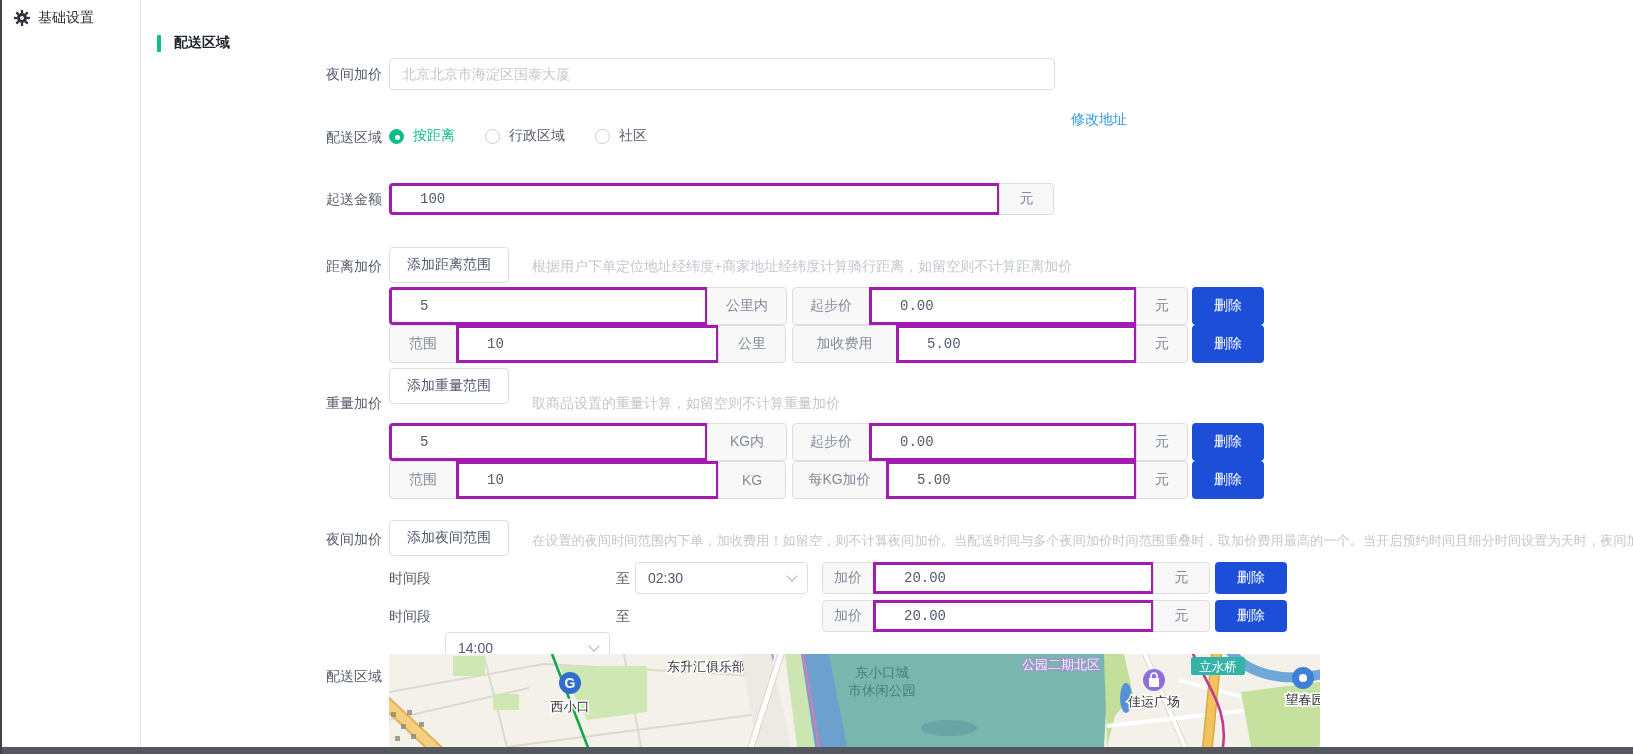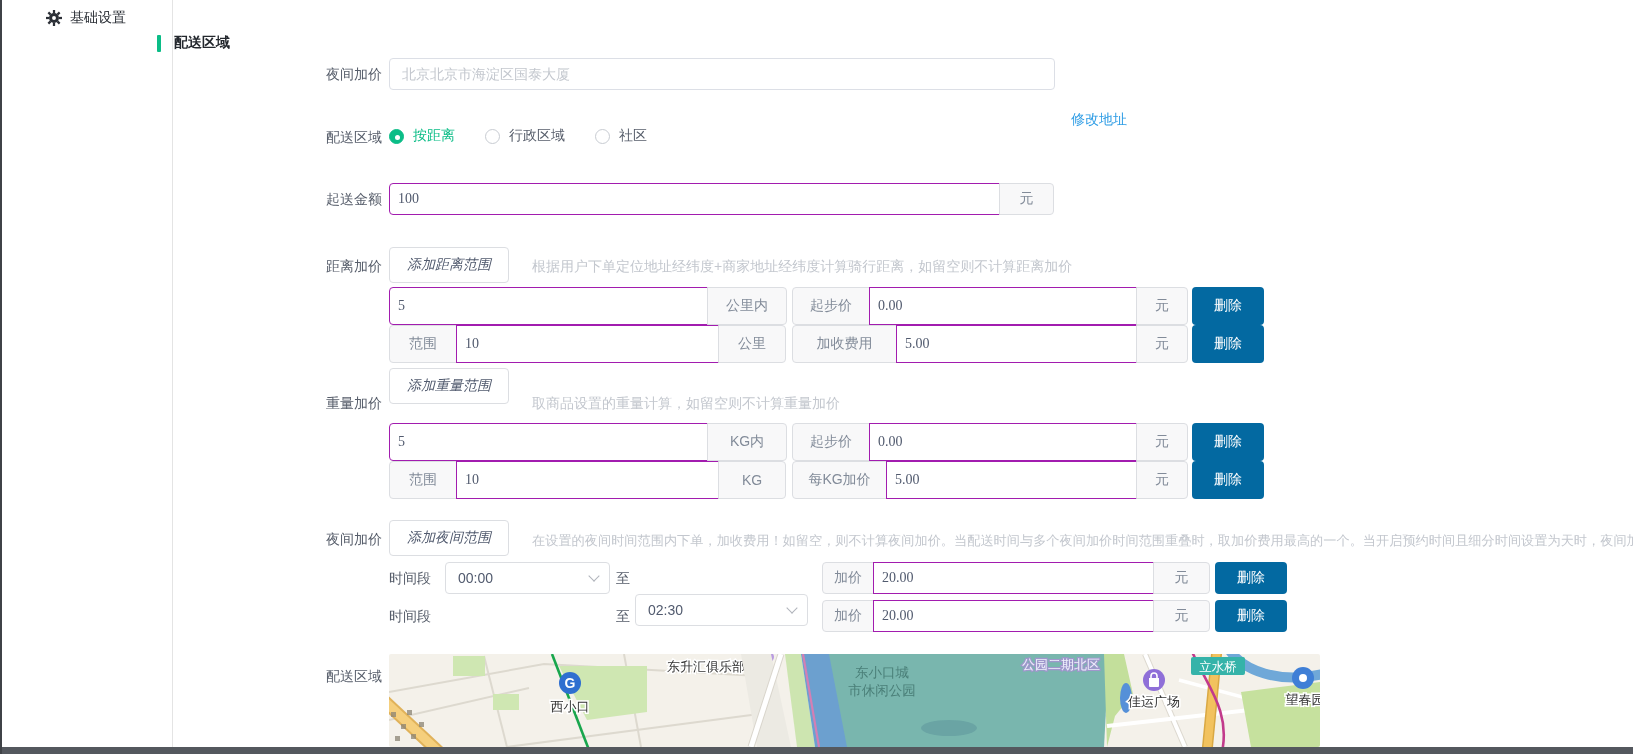--- a/index.html
+++ b/index.html
@@ -3,21 +3,21 @@
 <meta charset="utf-8">
 <style>
   * { box-sizing: border-box; margin: 0; padding: 0; }
   html,body { background:#fff; }
   body { font-family: "Liberation Sans", sans-serif; }
   .page { position:relative; width:1633px; height:754px; background:#fff; overflow:hidden;
           border-left:2px solid #3f4247; }
 
   
   .sidebar { position:absolute; left:0; top:0; width:139px; height:747px; background:#fff;
-             border-right:1px solid #e4e4e4;margin-left:32px; }
+             border-right:1px solid #e4e4e4; }
   .side-item { display:flex; align-items:center; gap:8px; padding:9px 12px; font-size:14px;
                color:#2b2f36; cursor:pointer; }
   .gear { width:16px; height:16px; flex:0 0 16px; }
 
   
   .main { position:absolute; left:140px; top:0; right:0; bottom:0; }
   .abs { position:absolute; }
 
   .sec-head { left:15px; top:34px; display:flex; align-items:center; gap:13px; }
   .sec-bar { width:4px; height:17px; background:#0bbd87; border-radius:1px; }
@@ -35,33 +35,33 @@
   .radio-row { display:flex; align-items:center; gap:30px; }
   .radio { display:flex; align-items:center; gap:9px; cursor:pointer; font-size:14px; color:#565d6a; }
   .rdot { width:15px; height:15px; border-radius:50%; border:1px solid #c8ccd2; background:#fff; position:relative; }
   .radio.on .rdot { background:#0bbd87; border-color:#0bbd87; }
   .radio.on .rdot::after { content:""; position:absolute; left:5px; top:5px; width:5px; height:5px;
                            border-radius:50%; background:#fff; }
   .radio.on span.rlab { color:#0bbd87; }
 
   
   .btn-plain { height:36px; padding:0 17px; background:#fff; border:1px solid #dcdee2; border-radius:4px;
-               font-size:14px; color:#515a6e; display:flex; align-items:center; cursor:pointer;font-style:italic; }
-  .btn-del { background:#0369a1; color:#fff; border:none; border-radius:4px; font-size:14px;
+               font-size:14px; color:#515a6e; display:flex; align-items:center; cursor:pointer; }
+  .btn-del { background:#1d4ed8; color:#fff; border:none; border-radius:4px; font-size:14px;
              display:flex; align-items:center; justify-content:center; cursor:pointer; }
 
   .hint { font-size:14px; color:#c3c7ce; white-space:nowrap; }
   .hint.small { font-size:13.2px; }
 
   
   .group { display:flex; align-items:stretch; }
   .group .gfix { background:#f8f8f9; border:1px solid #dcdee2; color:#828b99; font-size:14px;
                  display:flex; align-items:center; justify-content:center; padding:0 8px; }
-  .group .gin  { border:1px solid #a21caf; font-size:14px; color:#515a6e; padding:0 8px; outline:none;
-                 background:#fff; min-width:0; font-family:Liberation Serif, serif; }
+  .group .gin  { border:3px solid #a21caf; font-size:14px; color:#515a6e; padding:0 28px; outline:none;
+                 background:#fff; min-width:0; font-family:Liberation Mono, monospace; }
   .group > * + * { margin-left:-1px; }
   .group > *:first-child { border-radius:4px 0 0 4px; }
   .group > *:last-child  { border-radius:0 4px 4px 0; }
   .group > *:only-child  { border-radius:4px; }
 
   
   .sel { border:1px solid #dcdee2; border-radius:4px; background:#fff; display:flex; align-items:center;
          font-size:14px; color:#515a6e; padding:0 12px; position:relative; cursor:pointer; }
   .chev { position:absolute; right:11px; top:50%; width:8px; height:8px; margin-top:-6px;
           border-right:1.4px solid #b0b4bb; border-bottom:1.4px solid #b0b4bb; transform:rotate(45deg); }
@@ -181,24 +181,20 @@
       <input class="gin" style="width: 251px;" value="5.00">
       <div class="gfix" style="width:52px">元</div>
     </div>
     <button class="abs btn-del" style="left:1050px;top:461px;width:72px;height:38px">删除</button>
 
     <div class="abs flabel" style="left:120px;top:531px">夜间加价</div>
     <button class="abs btn-plain" style="left:247px;top:520px">添加夜间范围</button>
     <div class="abs hint small" style="left:390px;top:532px">在设置的夜间时间范围内下单，加收费用！如留空，则不计算夜间加价。当配送时间与多个夜间加价时间范围重叠时，取加价费用最高的一个。当开启预约时间且细分时间设置为天时，夜间加价失效。</div>
 
     <div class="abs flabel" style="left:187px;top:570px;width:60px;text-align:left;left:247px">时间段</div>
-    <div class="abs sel" style="left:303px;top:562px;width:165px;height:32px">
-      <span>00:00</span>
-      <span class="chev"></span>
-    </div>
     <div class="abs" style="left:474px;top:570px;font-size:14px;color:#565d6a">至</div>
     <div class="abs sel" style="left:493px;top:562px;width:173px;height:32px">
       <span>02:30</span>
       <span class="chev"></span>
     </div>
     <div class="abs group" style="left:680px;top:562px;height:32px">
       <div class="gfix" style="width:52px">加价</div>
       <input class="gin" style="width: 281px;" value="20.00">
       <div class="gfix" style="width:57px">元</div>
     </div>

